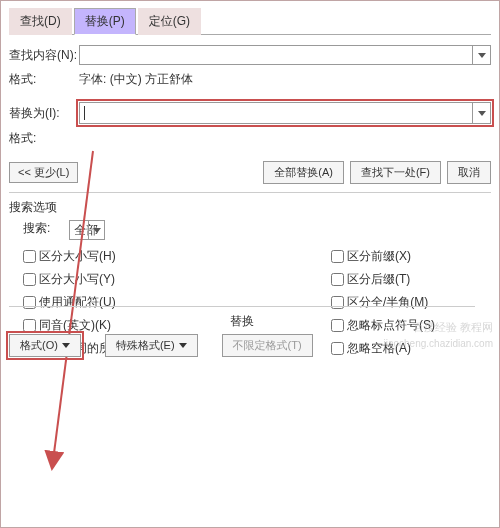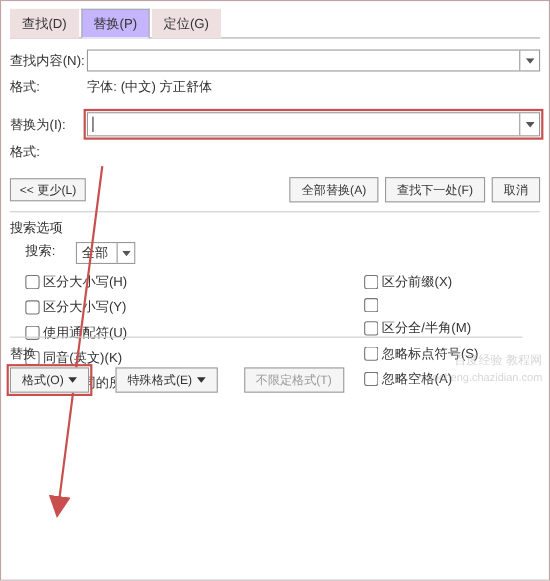--- a/index.html
+++ b/index.html
@@ -28,27 +28,27 @@
   .cursor-bar { width:1px; height:14px; background:#333;}
   .btn-row { display:flex; gap:6px; margin: 10px 0 8px 0; align-items:center;}
   .btn { border:1px solid #999; background:#f5f5f5; padding:3px 10px; display:flex; align-items:center; gap:4px; white-space:nowrap; font-size:11px;}
   .btn.small { padding:2px 8px;}
   .btn .tri { width:0;height:0;border-left:4px solid transparent;border-right:4px solid transparent;border-top:5px solid #333;}
   .btn.disabled { color:#999;}
   .spacer { flex:1;}
   .hr { border-top:1px solid #ccc; margin:2px 0 6px 0;}
   .section-title { margin:2px 0 4px 0;}
   .search-row { display:flex; align-items:flex-start; gap:19px; margin:4px 0 8px 14px;}
-  .select { border:1px solid #999; height:20px; width:54px; position:relative; background:#fff; display:flex; align-items:center; padding:0 4px;}
+  .select { border:1px solid #999; height:20px; width:36px; position:relative; background:#fff; display:flex; align-items:center; padding:0 4px;}
   .select .caret2 { position:absolute; right:0; top:0; width:16px; height:100%; border-left:1px solid #999; display:flex; align-items:center; justify-content:center;}
   .opts { display:flex; margin-left:14px;}
   .col { flex:1; display:flex; flex-direction:column; gap:6px;}
   .chk { display:flex; align-items:center; gap:3px;}
   .chk input { width:13px; height:13px; margin:0;}
-  .bottom-area { position:absolute; left:8px; right:24px; bottom:8px;}
+  .bottom-area { position:absolute; left:8px; right:24px; bottom:8px;text-align:center;}
   .replace-title { margin-bottom:4px;}
   .bottom-btns { display:flex; gap:24px; align-items:center;}
   .btn.hl { outline:2px solid #c94f4f; outline-offset:1px;}
   svg.arrow { position:absolute; pointer-events:none; left:72px; top:150px; overflow:visible;}
   .watermark { position:absolute; right:6px; bottom:30px; font-size:11px; color:#bbb; opacity:0.6;}
   .watermark2 { position:absolute; right:6px; bottom:16px; font-size:10px; color:#bbb; opacity:0.6;}
 </style>
 </head>
 <body>
 
@@ -143,20 +143,21 @@
             <span>查找单词的所有形式(英文)(W)</span>
           </label>
       </div>
       <div class="col" style="flex:0 0 160px">
         <label class="chk">
             <input type="checkbox" style="">
             <span>区分前缀(X)</span>
           </label>
         <label class="chk">
             <input type="checkbox" style="">
+            <span>区分后缀(T)</span>
           </label>
         <label class="chk">
             <input type="checkbox" style="">
             <span>区分全/半角(M)</span>
           </label>
         <label class="chk">
             <input type="checkbox" style="">
             <span>忽略标点符号(S)</span>
           </label>
         <label class="chk">

